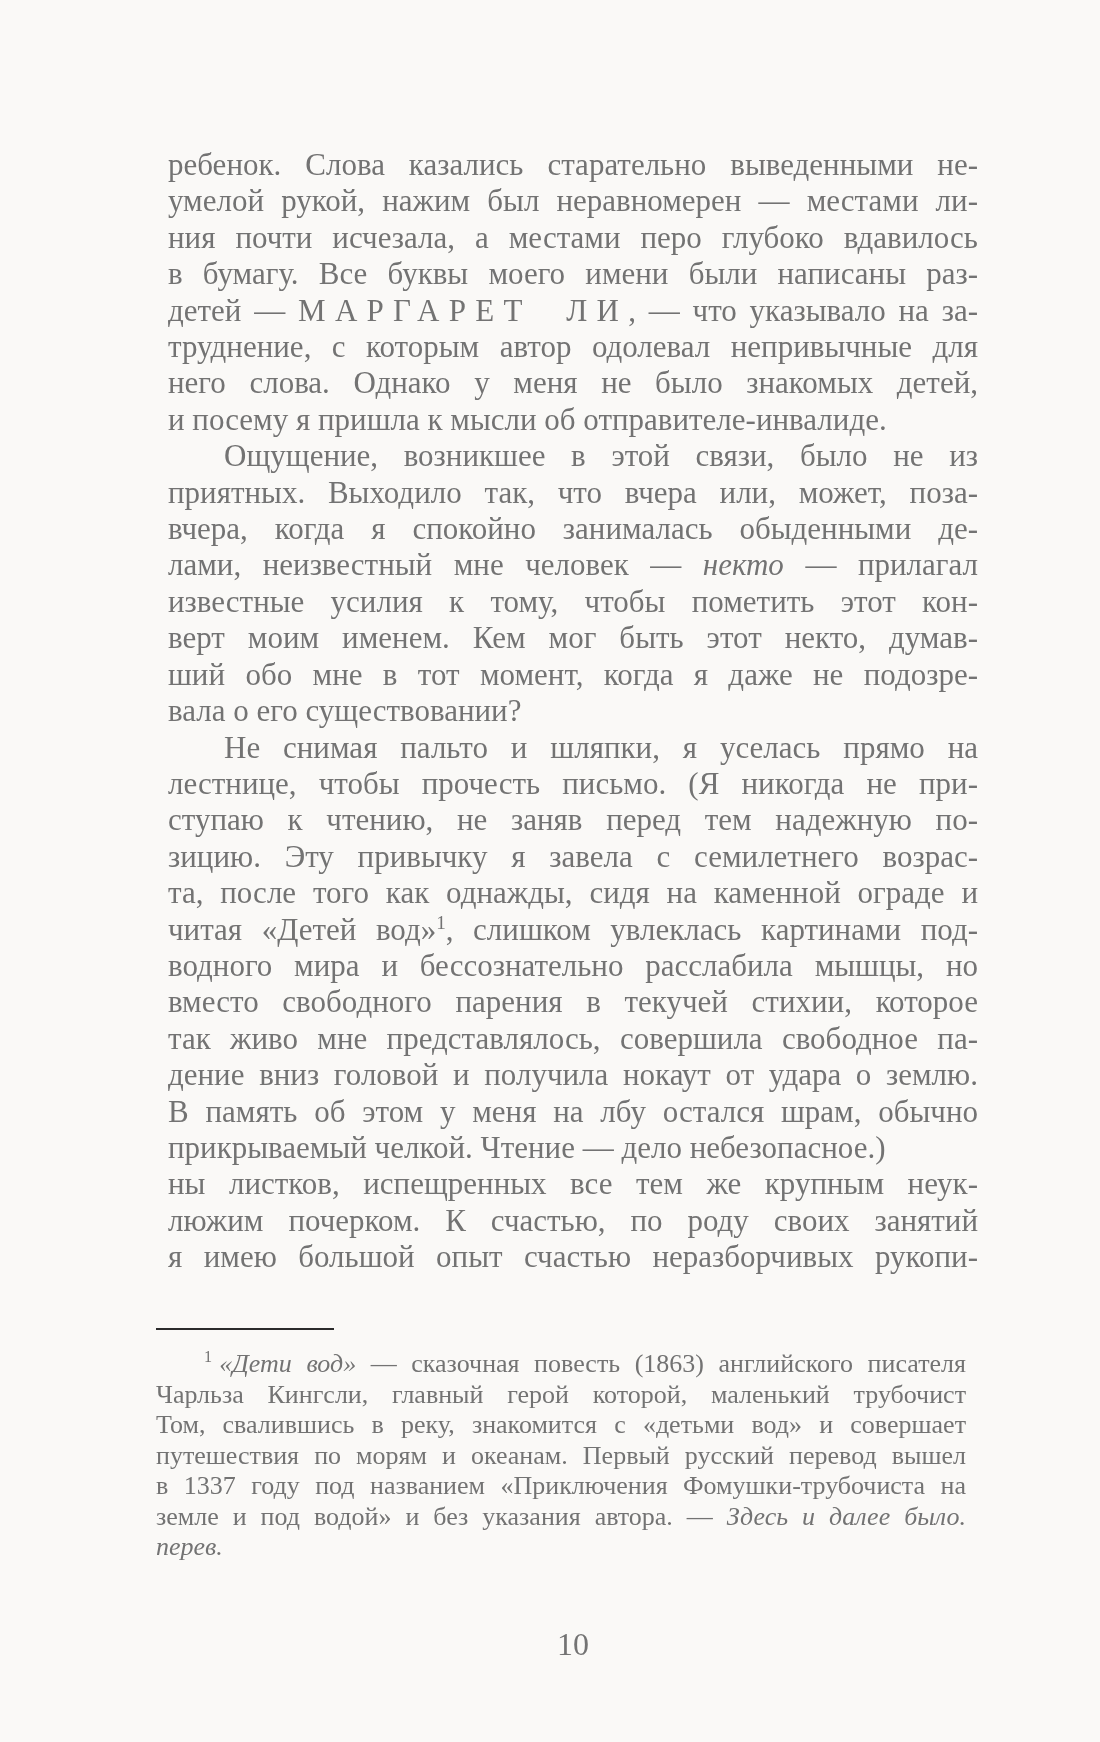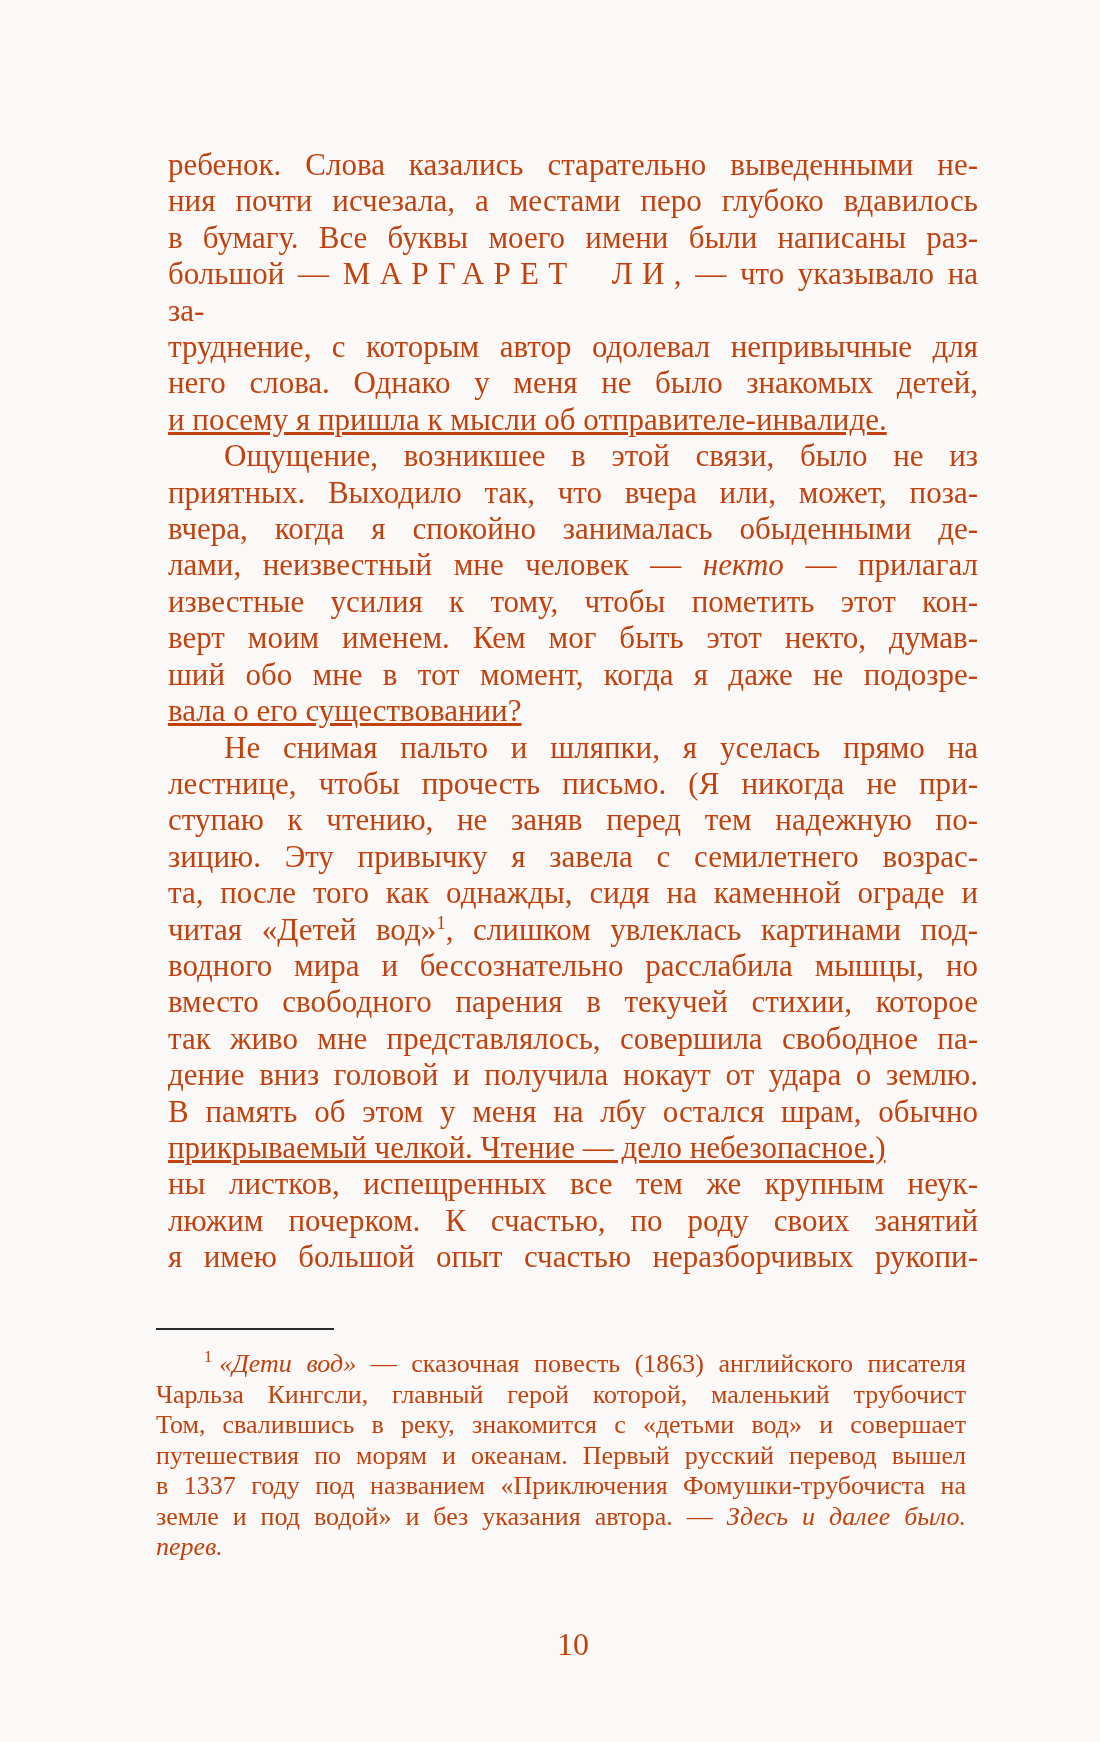--- a/index.html
+++ b/index.html
@@ -1,39 +1,39 @@
 <!DOCTYPE html>
 <html lang="ru"><head>
 <meta charset="utf-8">
 <style>
   html, body { margin: 0; padding: 0; }
   .page {
     position: relative;
     width: 1100px;
     height: 1742px;
     background: #faf9f7;
-    color: #c2410c;
+    color: #737373;
     font-family: "Liberation Serif", "DejaVu Serif", serif;
     overflow: hidden;
   }
   .body-text {
     position: absolute;
     left: 168px;
     top: 147px;
     width: 810px;
     font-size: 31px;
     line-height: 36.4px;
   }
   .para { margin: 0; }
   .ln {
     text-align: justify;
     text-align-last: justify;
     white-space: normal;
   }
-  .ln.last { text-align-last: left; text-decoration: underline; }
+  .ln.last { text-align-last: left; }
   .ln.ind { text-indent: 56px; }
   .caps { letter-spacing: 0.30em; word-spacing: 0.40em; }
   .it { font-style: italic; }
   .sup {
     font-size: 0.62em;
     vertical-align: super;
     line-height: 0;
   }
   .sup.gap { margin-right: 0.45em; }
   .footnote {
@@ -68,23 +68,24 @@
 </style>
 </head>
 <body>
 
 <div class="page">
 
   <div class="body-text">
 
     <div class="para">
       <div class="ln">ребенок. Слова казались старательно выведенными не-</div>
+      <div class="ln">умелой рукой, нажим был неравномерен — местами ли-</div>
       <div class="ln">ния почти исчезала, а местами перо глубоко вдавилось</div>
       <div class="ln">в бумагу. Все буквы моего имени были написаны раз-</div>
-      <div class="ln"><span>большой — </span><span class="caps">МАРГАРЕТ ЛИ</span><span>, — что указывало на за-</span></div>
+      <div class="ln"><span>детей — </span><span class="caps">МАРГАРЕТ ЛИ</span><span>, — что указывало на за-</span></div>
       <div class="ln">труднение, с которым автор одолевал непривычные для</div>
       <div class="ln">него слова. Однако у меня не было знакомых детей,</div>
       <div class="ln last">и посему я пришла к мысли об отправителе-инвалиде.</div>
     </div>
 
     <div class="para">
       <div class="ln ind">Ощущение, возникшее в этой связи, было не из</div>
       <div class="ln">приятных. Выходило так, что вчера или, может, поза-</div>
       <div class="ln">вчера, когда я спокойно занималась обыденными де-</div>
       <div class="ln"><span>лами, неизвестный мне человек — </span><span class="it">некто</span><span> — прилагал</span></div>

